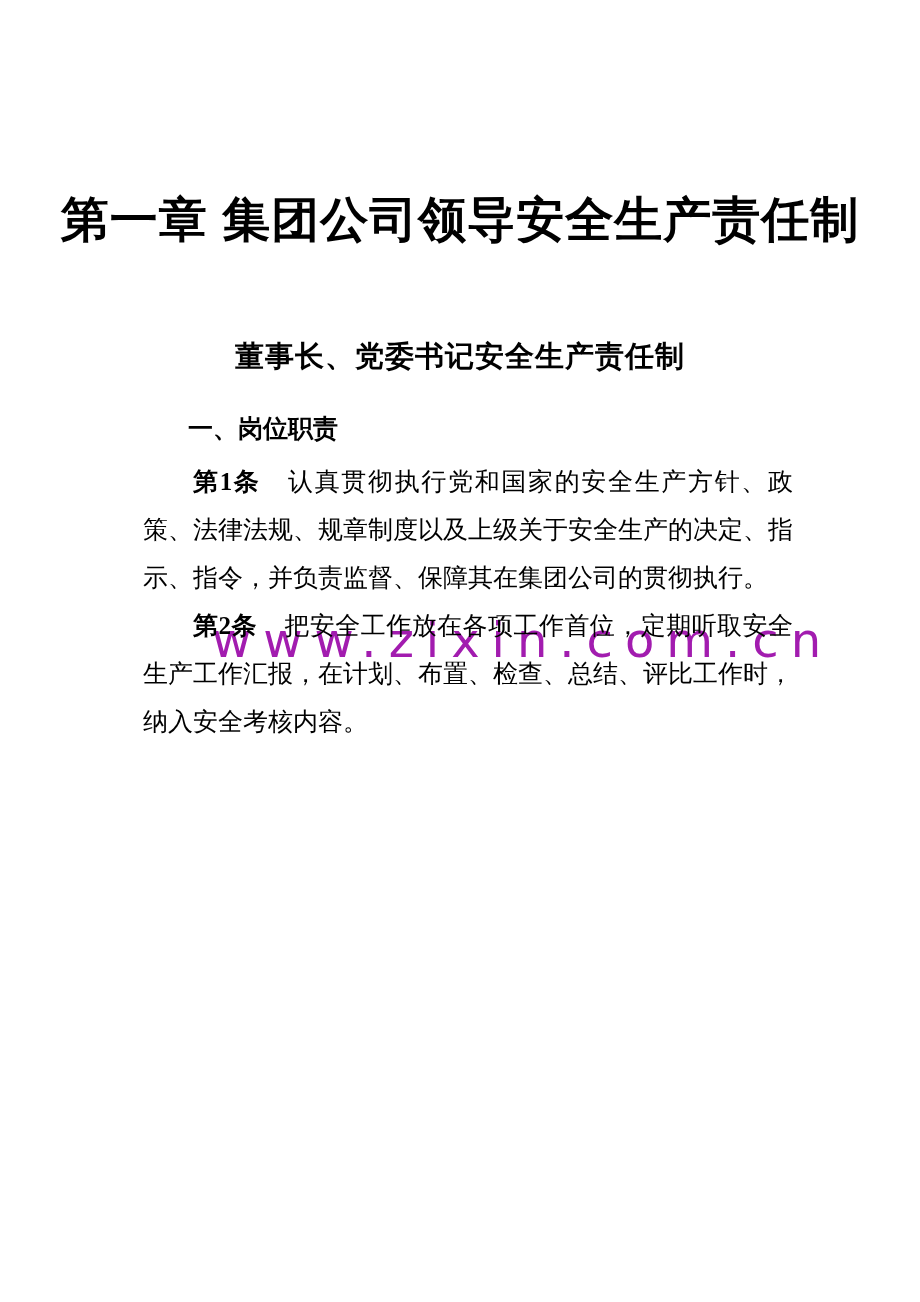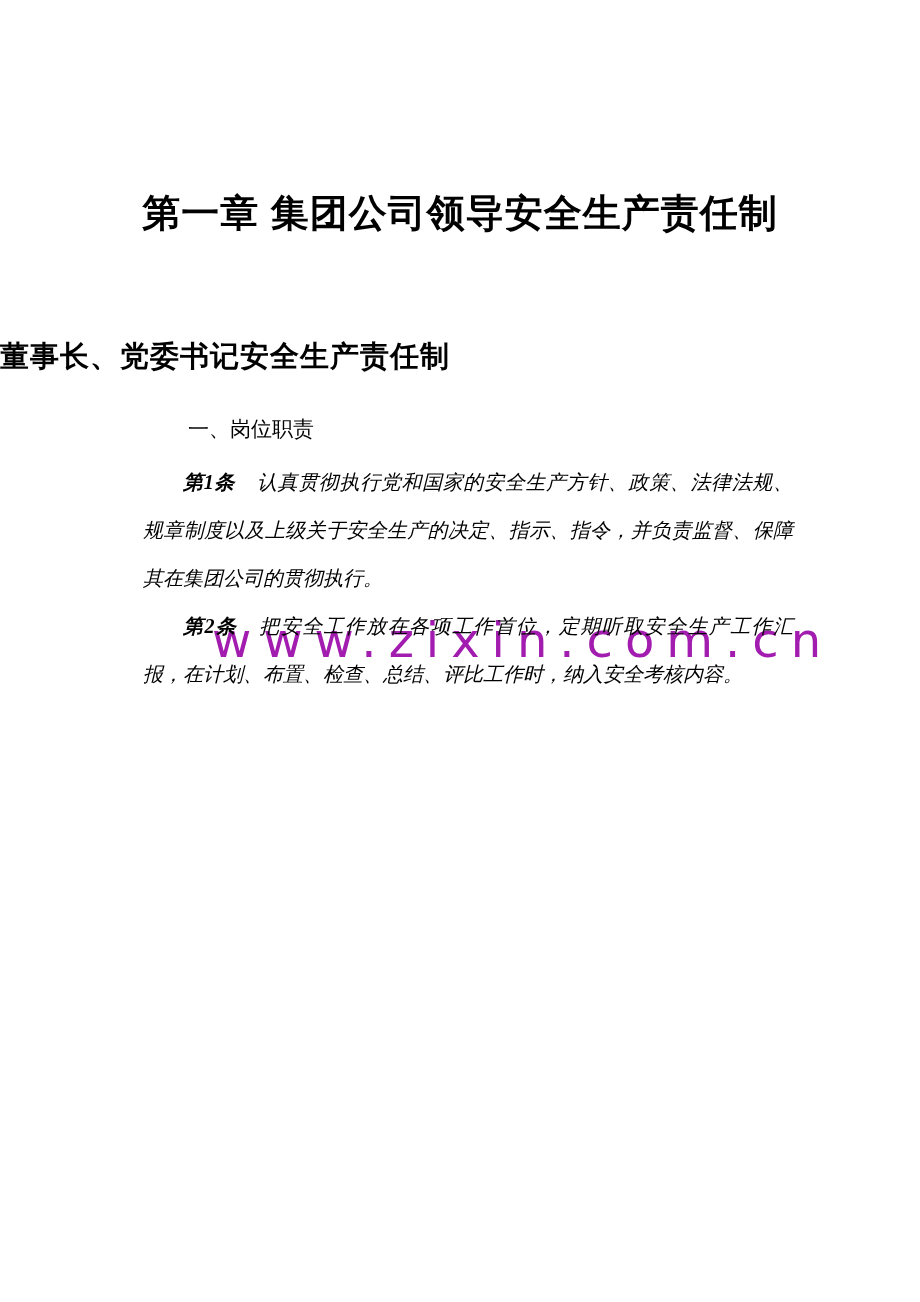--- a/index.html
+++ b/index.html
@@ -29,60 +29,59 @@
     white-space: nowrap;
     user-select: none;
   }
   .chapter-title {
     position: absolute;
     top: 188px;
     left: 0;
     width: 920px;
     margin: 0;
     text-align: center;
-    font-size: 38px;
+    font-size: 48px;
     font-weight: bold;
     letter-spacing: 1px;
     font-family: "Liberation Sans", "DejaVu Sans", sans-serif;
     color: #000000;
   }
   .section-title {
     position: absolute;
     top: 337px;
     left: 0;
     width: 920px;
     margin: 0;
-    text-align: left;
+    text-align: center;
     font-size: 29px;
     font-weight: bold;
     letter-spacing: 1px;
     font-family: "Liberation Sans", "DejaVu Sans", sans-serif;
     color: #000000;
   }
   .duties-heading {
     position: absolute;
     top: 412px;
     left: 188px;
     margin: 0;
-    font-size: 21px;
+    font-size: 25px;
     line-height: 34px;
-    font-weight: normal;
+    font-weight: bold;
     font-family: "Liberation Serif", "DejaVu Serif", serif;
     color: #000000;
   }
   .articles {
     position: absolute;
     top: 458px;
     left: 143px;
     width: 650px;
-    font-size: 20px;
+    font-size: 25px;
     line-height: 48px;
     text-align: justify;
     color: #000000;
-    font-style: italic;
   }
   .articles p.article {
     margin: 0;
     text-indent: 2em;
     word-break: break-all;
   }
   .article-label {
     font-weight: bold;
     margin-right: 1.1em;
   }

